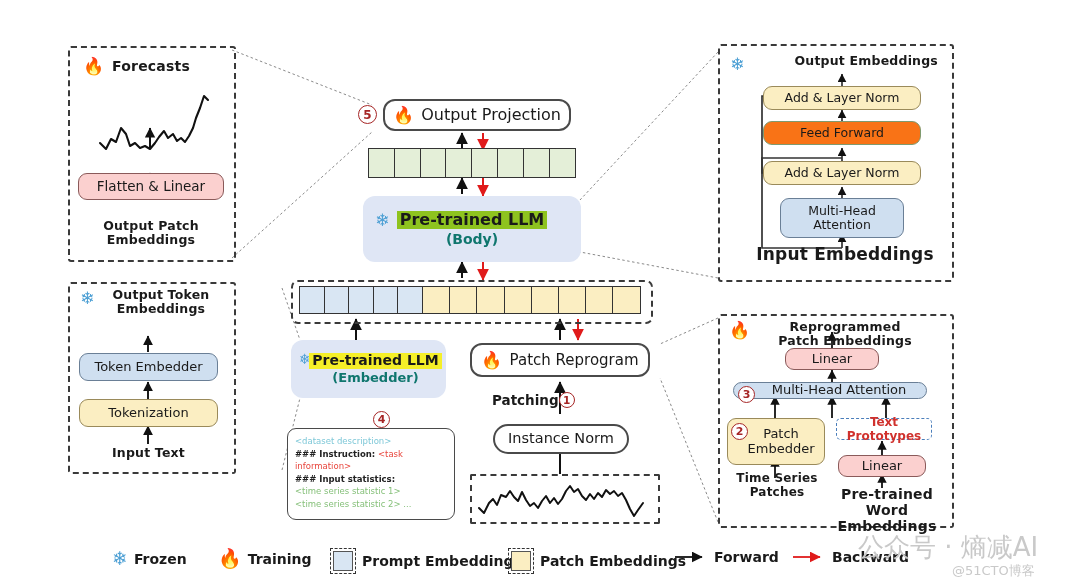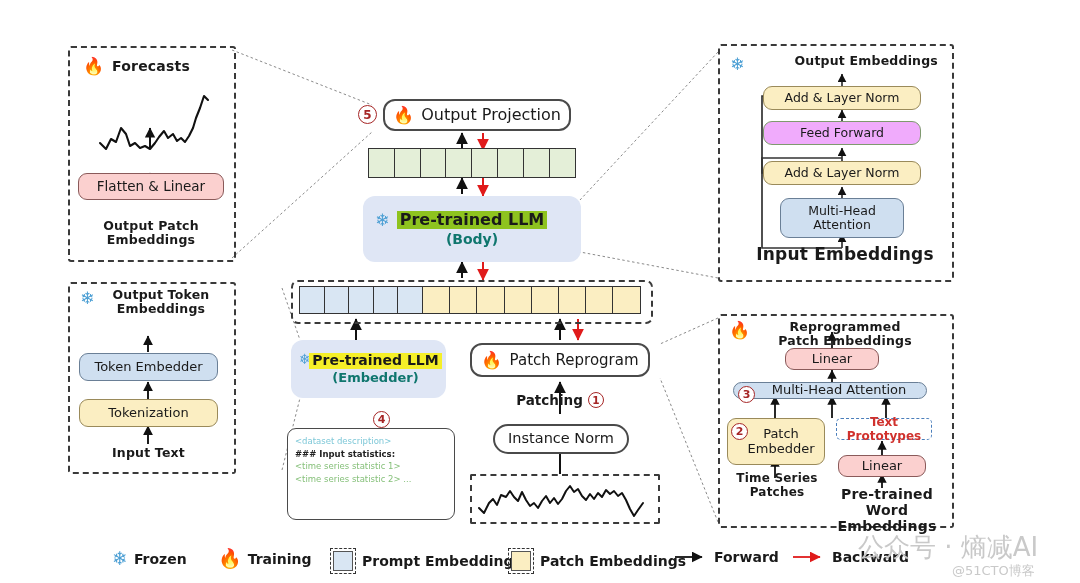--- a/index.html
+++ b/index.html
@@ -15,21 +15,21 @@
   .ctr{display:flex;align-items:center;justify-content:flex-start;text-align:center;}
   .lbl{position:absolute;text-align:center;font-weight:700;line-height:1.15;letter-spacing:.2px;}
   .box{
     position:absolute;display:flex;align-items:center;justify-content:center;
     text-align:center;border:1.6px solid #5a5a5a;border-radius:9px;
     font-weight:400;line-height:1.1;box-sizing:border-box;
   }
   .box.pink{background:#fbd0cf;border-color:#8a5a5a;}
   .box.blue{background:#cfdff0;border-color:#6a7f96;}
   .box.yellow{background:#fbeec2;border-color:#9a8a5a;}
-  .box.green{background:#f0abfc;border-color:#7f9a6f;}
+  .box.green{background:#f97316;border-color:#7f9a6f;}
   .box.white{background:#ffffff;border-color:#4a4a4a;border-width:2px;border-radius:12px;}
   .box.lavender{background:#dfe6f5;border:none;border-radius:12px;}
   .flame{font-size:17px;line-height:1;filter:saturate(1.3);}
   .snow{color:#4c9fd4;font-size:17px;line-height:1;}
   .circ{
     position:absolute;border:1.8px solid #a62626;color:#a62626;border-radius:50%;
     display:flex;align-items:center;justify-content:center;font-weight:700;
     background:#fff;box-sizing:border-box;
   }
   .hl-green{background:#8ec31f;padding:0 3px;font-weight:700;color:#1a1a1a;}
@@ -245,34 +245,38 @@
   <span class="hl-yellow" style="font-size:14px;margin-left:14px;">Pre-trained LLM</span>
   <span class="sub" style="font-size:13px;margin-left:14px;">(Embedder)</span>
 </div>
 <div class="circ" style="left:373px;top:411px;width:17px;height:17px;font-size:11px;">4</div>
 
 <div class="box white" style="left:470px;top:343px;width:180px;height:34px;font-size:15px;gap:7px;">
   <span class="flame">🔥</span>
   <span>Patch Reprogram</span>
 </div>
 
-<div class="abs" style="left:492px;top:392px;width:136px;display:flex;align-items:center;justify-content:center;gap:5px;">
+<div class="abs" style="left:492px;top:392px;width:136px;display:flex;align-items:center;justify-content:flex-start;">
   <span style="font-size:13.5px;font-weight:700;">Patching</span>
   <span class="circ" style="position:relative;width:16px;height:16px;font-size:10.5px;">1</span>
 </div>
 
 <div class="box white" style="left:493px;top:424px;width:136px;height:30px;font-size:14.5px;border-radius:15px;">Instance Norm</div>
 
 <div class="panel" style="left:470px;top:474px;width:186px;height:46px;border-radius:2px;"></div>
 <svg width="1080" height="583">
   <polyline points="479,508 484,513 489,503 493,499 497,505 501,495 506,497 510,491 514,497 518,501 522,492 526,500 530,506 534,503 538,508 542,501 546,496 550,503 554,498 558,504 562,499 566,491 570,486 574,492 578,489 582,496 586,500 590,494 594,499 598,493 602,497 606,490 610,494 614,491 618,496 622,493 626,500 630,509 634,516 638,510 643,503" fill="none" stroke="#111" stroke-width="2" stroke-linejoin="round" stroke-linecap="round"></polyline>
 </svg>
 
 <div class="prompt" style="left:287px;top:428px;width:168px;height:92px;">
   <div class="p-cyan">&lt;dataset description&gt;</div>
+  <div>
+    <span class="p-dark">### Instruction:</span>
+    <span class="p-red">&lt;task information&gt;</span>
+  </div>
   <div class="p-dark">### Input statistics:</div>
   <div class="p-green">&lt;time series statistic 1&gt;</div>
   <div class="p-green">&lt;time series statistic 2&gt;  ...</div>
 </div>
 
 <div class="legend" style="left:112px;top:549px;">
   <span class="snow" style="font-size:19px;">❄</span>
   <span style="font-size:14px;font-weight:700;">Frozen</span>
 </div>
 <div class="legend" style="left:218px;top:549px;">

